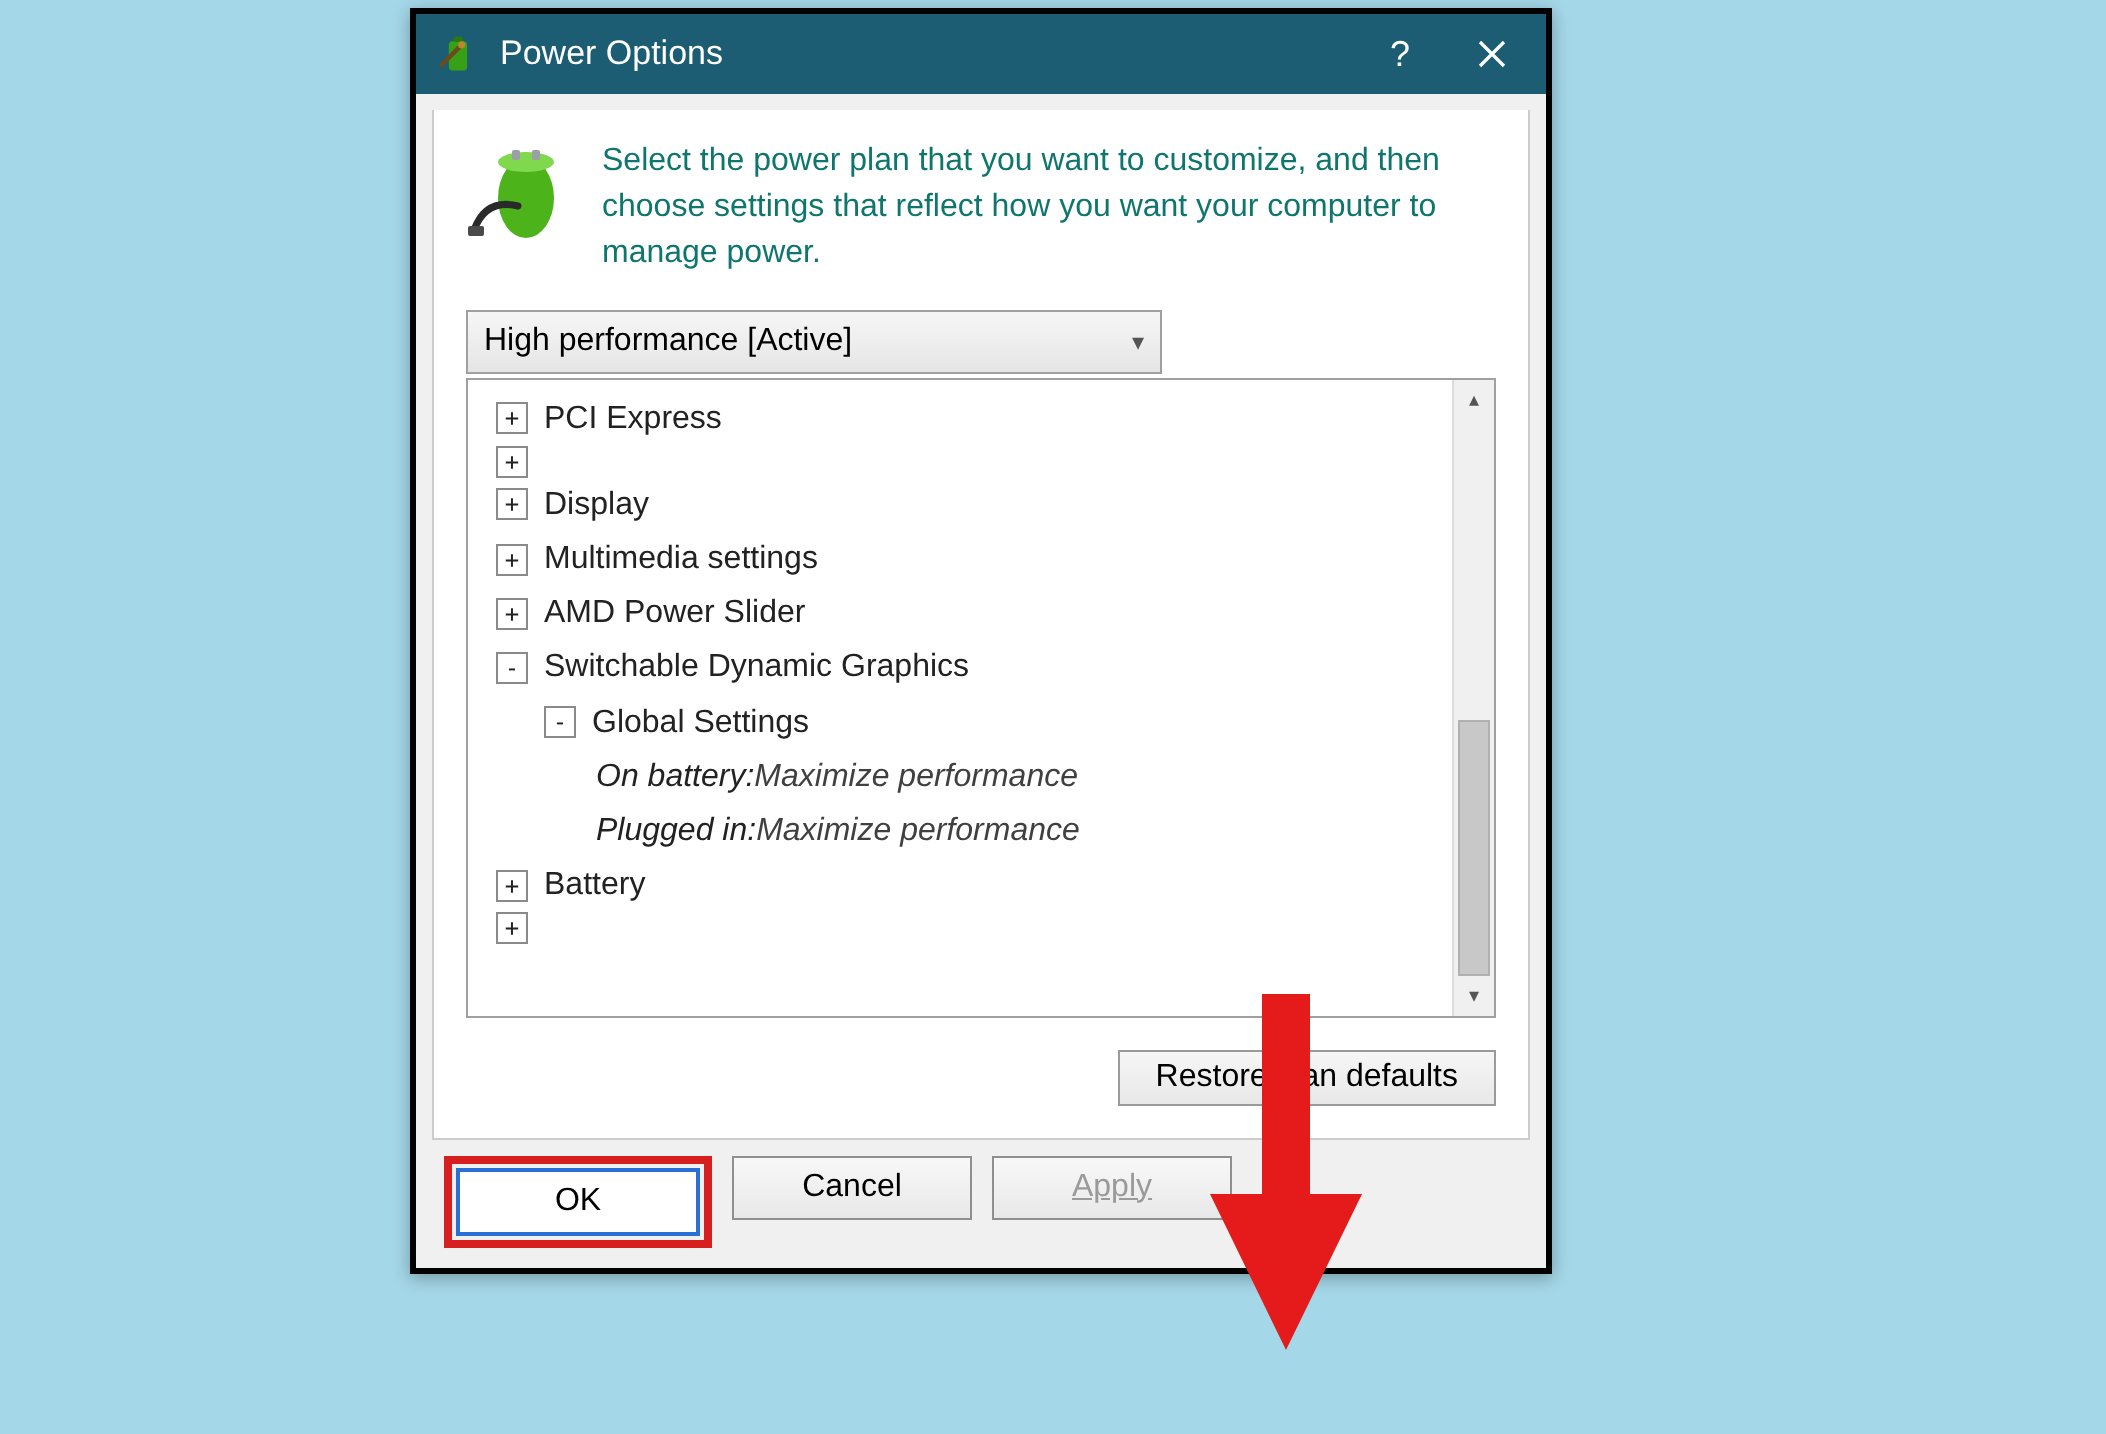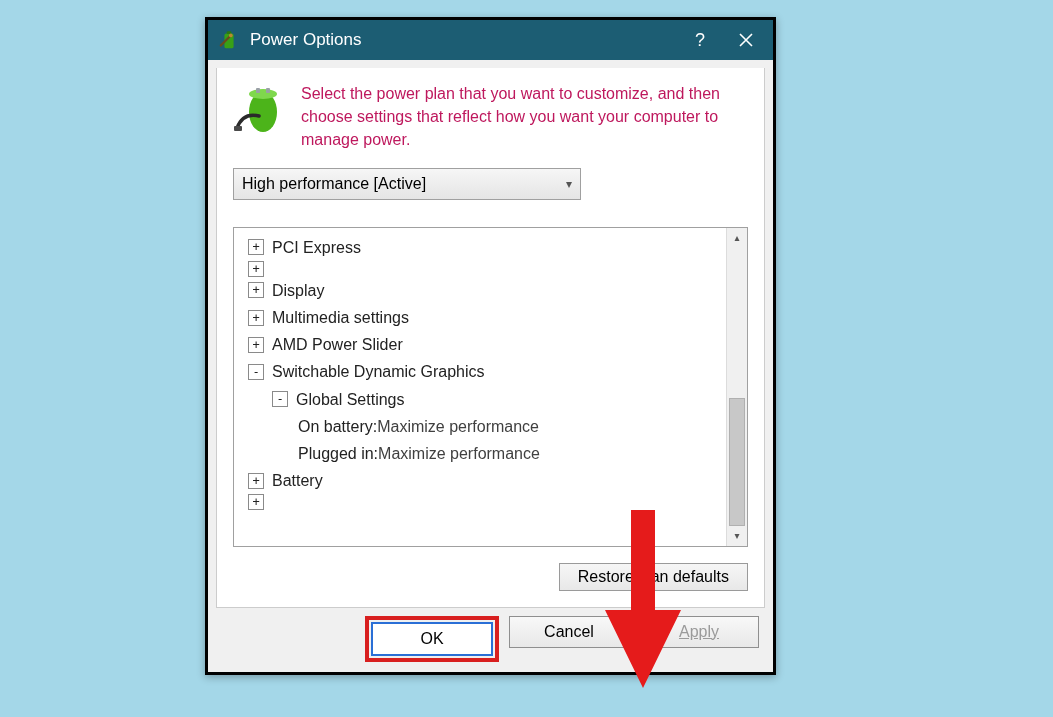--- a/index.html
+++ b/index.html
@@ -7,21 +7,21 @@
     padding: 0;
     background: #a4d7e8;
     font-family: "Segoe UI", Tahoma, sans-serif;
     font-size: 15px;
     width: 1053px;
     height: 717px;
     overflow: hidden;
   }
   .window {
     position: absolute;
-    top: 17px;
+    top: 4px;
     left: 205px;
     width: 565px;
     background: #fff;
     border: 3px solid #000;
     box-shadow: 0 2px 8px rgba(0,0,0,.3);
   }
   .titlebar {
     background: #1c5d73;
     color: #fff;
     height: 40px;
@@ -71,31 +71,31 @@
     border: 1px solid #ccc;
     border-top: none;
     padding: 14px 16px 16px 16px;
   }
   .intro {
     display: flex;
     gap: 14px;
     margin-bottom: 16px;
   }
   .intro .icon-col { width: 54px; flex-shrink: 0; }
-  .intro .txt { line-height: 1.45; font-size: 16px; color:#be185d;}
+  .intro .txt { line-height: 1.45; font-size: 16px; color:#0f766e;}
   .plan-select {
     width: 330px;
     height: 30px;
     border: 1px solid #a0a0a0;
     background: linear-gradient(#f6f6f6,#e5e5e5);
     display: flex; align-items: center;
     padding: 0 8px;
     font-size: 16px;
     position: relative;
-    margin-bottom: 27px;
+    margin-bottom: 2px;
   }
   .plan-select .chev {
     position: absolute; right: 8px; top: 50%;
     transform: translateY(-50%);
     font-size: 12px; color:#555;
   }
   .tree-outer {
     display: flex;
     border: 1px solid #a0a0a0;
     height: 318px;
@@ -104,21 +104,21 @@
     flex: 1;
     padding: 6px 4px;
     overflow: hidden;
     font-size: 16px;
     line-height: 1.7;
     color: #222;
   }
   .tree .row { display: flex; align-items: center; white-space: nowrap; }
   .tree .ind1 { padding-left: 10px; }
   .tree .ind2 { padding-left: 34px; }
-  .tree .ind3 { padding-left: 60px; }
+  .tree .ind3 { padding-left: 60px; font-style: italic; }
   .expander {
     display: inline-flex;
     width: 14px; height: 14px;
     border: 1px solid #8a8a8a;
     align-items: center; justify-content: center;
     font-size: 12px; line-height: 1;
     margin-right: 8px;
     background: #fff;
     cursor: pointer;
     font-family: monospace;
@@ -138,21 +138,21 @@
     display:flex; justify-content:flex-end; margin-top: 16px;
   }
   .restore-btn {
     border:1px solid #9a9a9a;
     background: linear-gradient(#f6f6f6,#e8e8e8);
     padding: 4px 18px;
     font-size: 16px;
     cursor: pointer;
   }
   .button-row {
-    display:flex; justify-content:flex-end; gap:10px;
+    display:flex; justify-content:flex-start; gap:10px;
     padding: 8px 6px 4px 6px;
   }
   .btn {
     width: 118px; height: 30px;
     border: 1px solid #8f8f8f;
     background: linear-gradient(#f8f8f8,#e8e8e8);
     font-size: 16px;
     display:flex; align-items:center; justify-content:center;
     cursor:pointer;
   }

